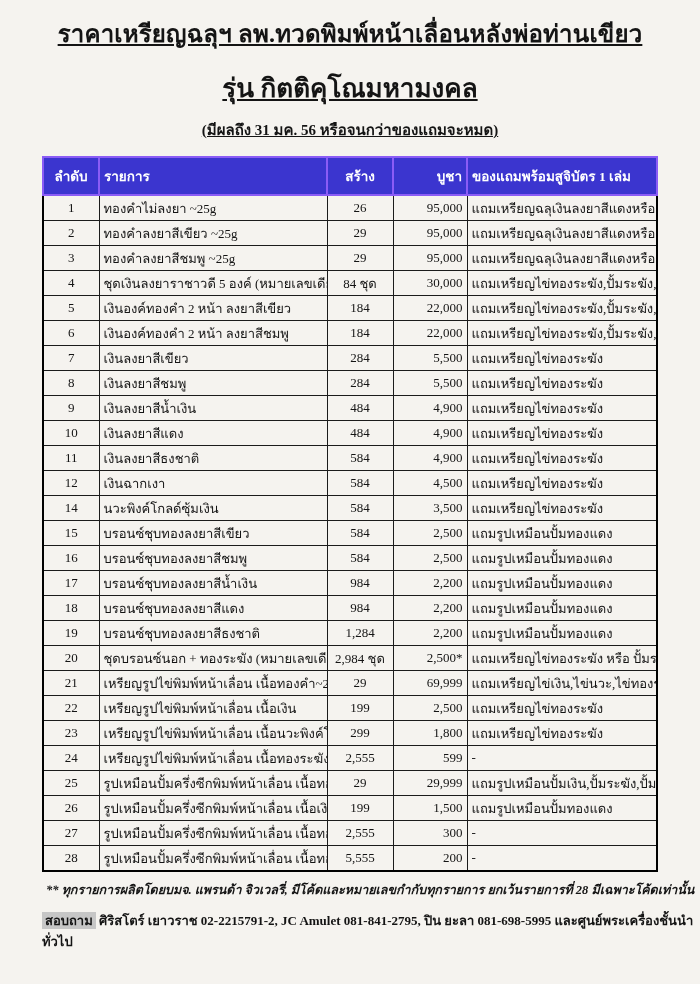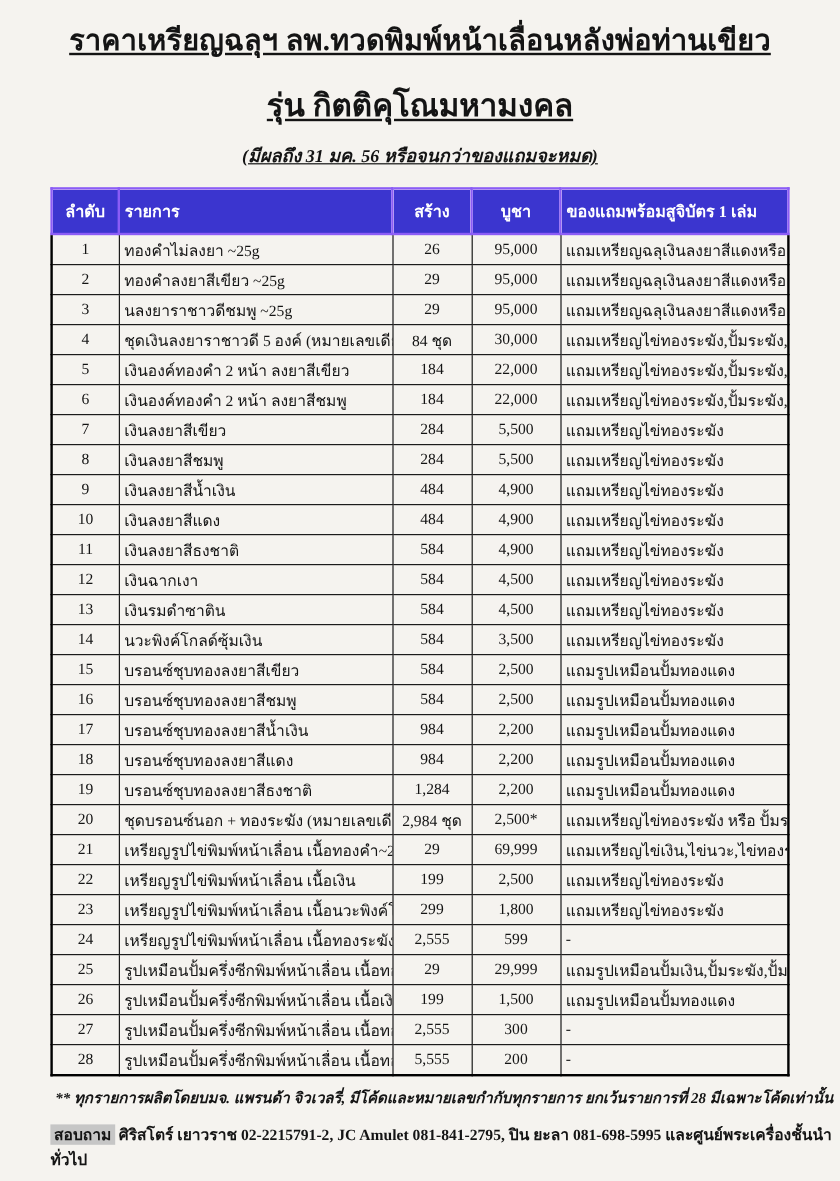--- a/index.html
+++ b/index.html
@@ -25,21 +25,21 @@
     font-size:24px;font-weight:bold;
     text-decoration:underline;
     margin:0 0 6px 0;letter-spacing:0.2px;
   }
   .title-line2{
     font-size:26px;font-weight:bold;
     text-decoration:underline;
     margin:14px 0 10px 0;
   }
   .validity-line{
-    font-size:15px;font-weight:bold;font-style:italic;
+    font-size:15px;font-weight:bold;
     text-decoration:underline;
     margin:10px 0 0 0;
   }
 
   table.price-table{
     border-collapse:collapse;
     table-layout:fixed;
     width:616px;
     margin:14px 0 0 42px;
     border:2px solid #000;
@@ -55,21 +55,21 @@
     background:var(--header-bg);
     color:var(--header-text);
     font-size:13.5px;font-weight:bold;
     height:36px;
     border:2px solid #8b5cf6;
   }
   .price-table tbody td{height:24px;font-size:13px;}
   .col-no{width:46px;text-align:center;}
   .col-item{width:218px;text-align:left;padding-left:6px;margin-left:36px;}
   .col-made{width:56px;text-align:center;font-size:13.5px;}
-  .col-price{width:64px;text-align:center;font-size:13.5px;}
+  .col-price{width:64px;text-align:right;font-size:13.5px;}
   .col-gift{text-align:left;font-size:12.5px;}
 
   .footnotes{margin:8px 0 0 46px;}
   .footnote{
     font-size:12.5px;font-weight:bold;font-style:italic;
     margin:0 0 9px 0;
   }
 
   .contact-line{
     margin:10px 0 0 42px;
@@ -111,21 +111,21 @@
         </tr>
         <tr>
           <td class="col-no">2</td>
           <td class="col-item">ทองคำลงยาสีเขียว ~25g</td>
           <td class="col-made">29</td>
           <td class="col-price">95,000</td>
           <td class="col-gift">แถมเหรียญฉลุเงินลงยาสีแดงหรือสีน้ำเงิน</td>
         </tr>
         <tr>
           <td class="col-no">3</td>
-          <td class="col-item">นลงยาราชาวดีชมพู ~25g</td>
+          <td class="col-item">ทองคำลงยาสีชมพู ~25g</td>
           <td class="col-made">29</td>
           <td class="col-price">95,000</td>
           <td class="col-gift">แถมเหรียญฉลุเงินลงยาสีแดงหรือสีน้ำเงิน</td>
         </tr>
         <tr>
           <td class="col-no">4</td>
           <td class="col-item">ชุดเงินลงยาราชาวดี 5 องค์ (หมายเลขเดียวกัน)</td>
           <td class="col-made">84 ชุด</td>
           <td class="col-price">30,000</td>
           <td class="col-gift">แถมเหรียญไข่ทองระฆัง,ปั้มระฆัง,ปั้มทองแดง</td>
@@ -180,27 +180,20 @@
           <td class="col-gift">แถมเหรียญไข่ทองระฆัง</td>
         </tr>
         <tr>
           <td class="col-no">12</td>
           <td class="col-item">เงินฉากเงา</td>
           <td class="col-made">584</td>
           <td class="col-price">4,500</td>
           <td class="col-gift">แถมเหรียญไข่ทองระฆัง</td>
         </tr>
         <tr>
-          <td class="col-no">13</td>
-          <td class="col-item">เงินรมดำซาติน</td>
-          <td class="col-made">584</td>
-          <td class="col-price">4,500</td>
-          <td class="col-gift">แถมเหรียญไข่ทองระฆัง</td>
-        </tr>
-        <tr>
           <td class="col-no">14</td>
           <td class="col-item">นวะพิงค์โกลด์ซุ้มเงิน</td>
           <td class="col-made">584</td>
           <td class="col-price">3,500</td>
           <td class="col-gift">แถมเหรียญไข่ทองระฆัง</td>
         </tr>
         <tr>
           <td class="col-no">15</td>
           <td class="col-item">บรอนซ์ชุบทองลงยาสีเขียว</td>
           <td class="col-made">584</td>

